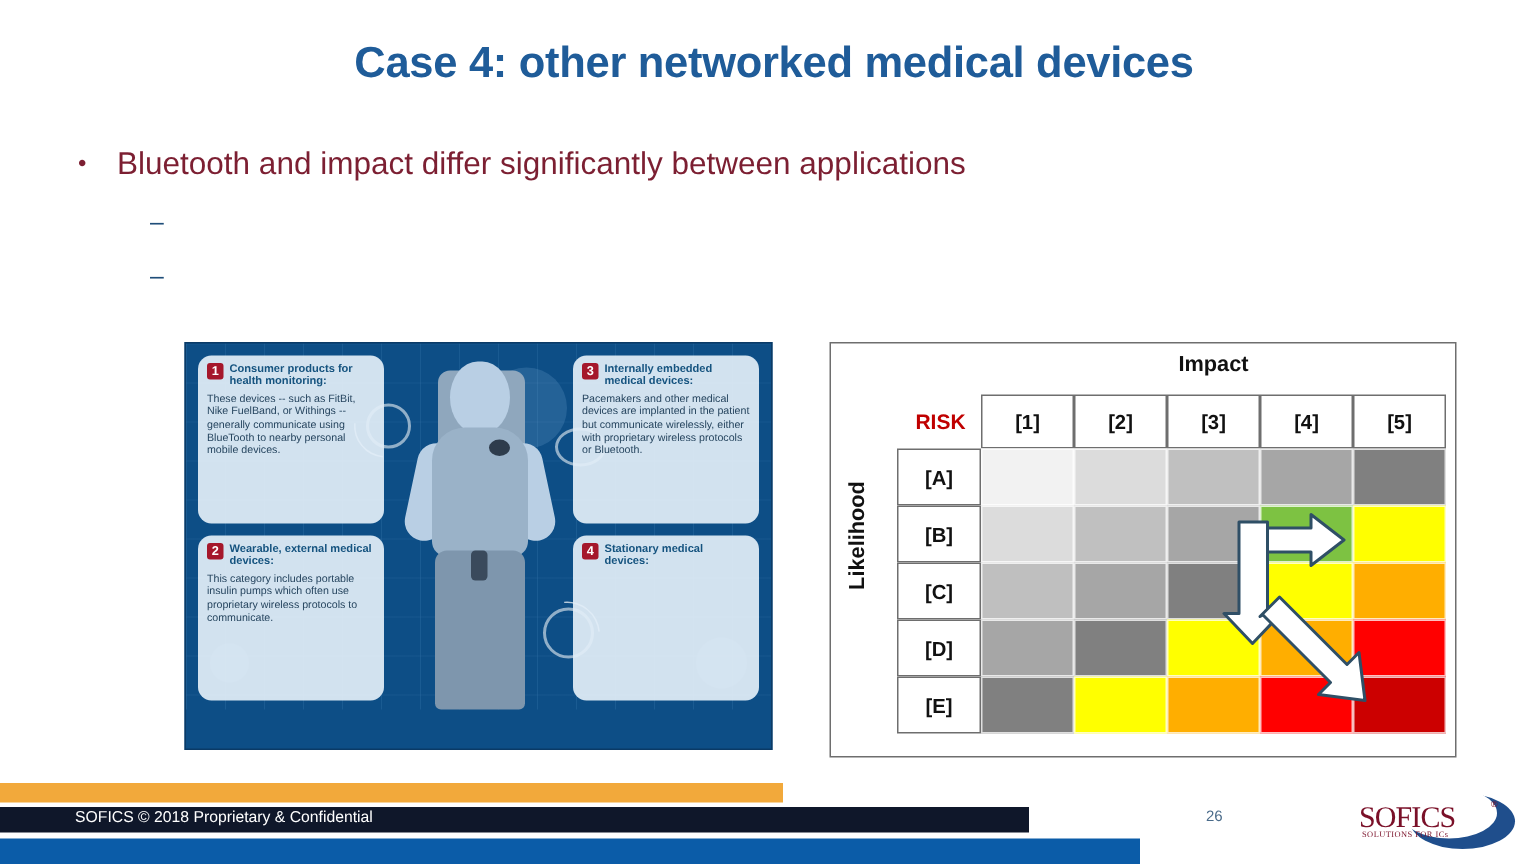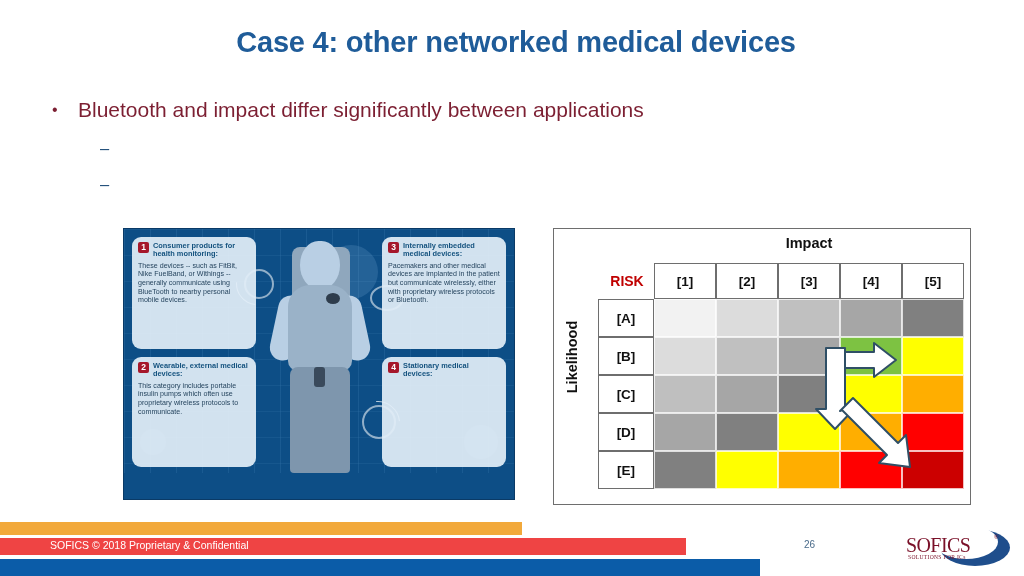--- a/index.html
+++ b/index.html
@@ -82,21 +82,21 @@
     display:flex;align-items:center;justify-content:center;font-size:13.5px;font-weight:bold;color:#111;background:#fff;}
   .body-rows{position:absolute;left:44px;top:70px;}
   .brow{display:flex;}
   .rowlbl{width:56px;height:38px;border:1px solid #6e6e6e;box-sizing:border-box;background:#fff;
     display:flex;align-items:center;justify-content:center;font-size:13.5px;font-weight:bold;color:#111;}
   .cell{width:62px;height:38px;box-sizing:border-box;border:1px solid rgba(255,255,255,.75);}
   
   .arrows{position:absolute;left:0;top:0;width:418px;height:277px;pointer-events:none;}
   
   .bar-orange{position:absolute;left:0;top:522px;width:522px;height:13px;background:#F2A93B;}
-  .bar-maroon{position:absolute;left:0;top:538px;width:686px;height:17px;background:#ef4444;}
+  .bar-maroon{position:absolute;left:0;top:538px;width:686px;height:17px;background:#0f172a;}
   .bar-maroon span{position:absolute;left:50px;top:1px;color:#fff;font-size:10.5px;}
   .bar-blue{position:absolute;left:0;top:559px;width:760px;height:17px;background:#0B5CA8;}
   .pageno{position:absolute;left:804px;top:539px;font-size:10px;color:#4a6b8a;}
   .logo{position:absolute;left:906px;top:528px;width:104px;height:40px;}
   .logo-sw{position:absolute;left:34px;top:1px;width:70px;height:37px;border-radius:50%;
     background:#1F4E8C;}
   .logo-sw2{position:absolute;left:28px;top:-3px;width:64px;height:34px;border-radius:50%;
     background:#ffffff;}
   .logo-txt{position:absolute;left:0;top:6px;font-family:"Liberation Serif",serif;
     font-size:20px;font-weight:normal;color:#7A1028;letter-spacing:-.6px;}

